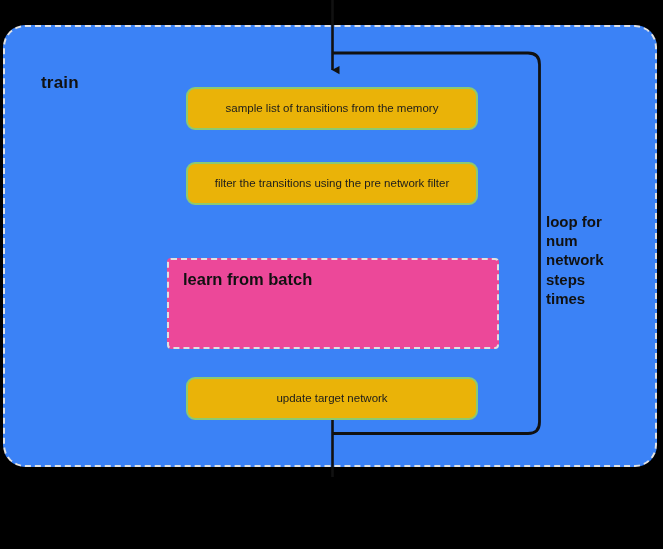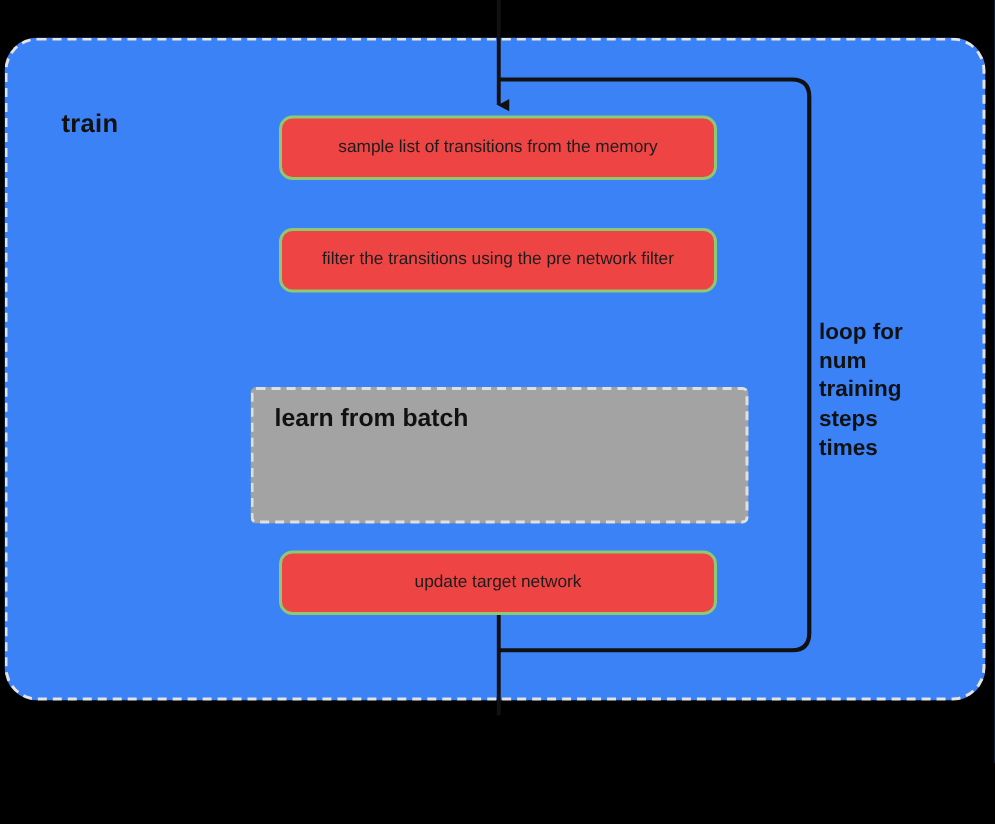--- a/index.html
+++ b/index.html
@@ -46,48 +46,49 @@
     letter-spacing: 0.2px;
     white-space: nowrap;
   }
 
   
   .step-box {
     position: absolute;
     left: 186px;
     width: 292px;
     height: 43px;
-    background: #ef4444;
+    background: #eab308;
     border: 2.5px solid #8cc971;
     border-radius: 9px;
     box-sizing: border-box;
     display: flex;
     align-items: center;
     justify-content: center;
+    margin-top: 10px;
   }
   .step-box .step-label {
     font-size: 11.5px;
     color: #1c1c1c;
     text-align: center;
     line-height: 1.2;
     padding: 0 8px;
   }
   #step-0 { top: 77px; }
   #step-1 { top: 152px; }
   #step-2 { top: 197px; }
   #step-3 { top: 367px; }
 
   
   .subgroup {
     position: absolute;
     left: 167px;
     top: 258px;
     width: 332px;
     height: 91px;
-    background: #a3a3a3;
+    background: #ec4899;
     border: 2px dashed #e0e0e0;
     border-radius: 4px;
     box-sizing: border-box;
   }
   .subgroup-title {
     position: absolute;
     left: 14px;
     top: 8px;
     width: 130px;
     font-size: 16.5px;
@@ -155,17 +156,17 @@
   <div class="subgroup">
     <div class="subgroup-title">learn from batch</div>
   </div>
 
   <div class="step-box" id="step-3">
     <span class="step-label">update target network</span>
   </div>
 
   <div class="loop-caption">
     <span>loop for num</span><br>
-    <span>training steps</span><br>
+    <span>network steps</span><br>
     <span>times</span>
   </div>
 
 </div>
 
 </body></html>

